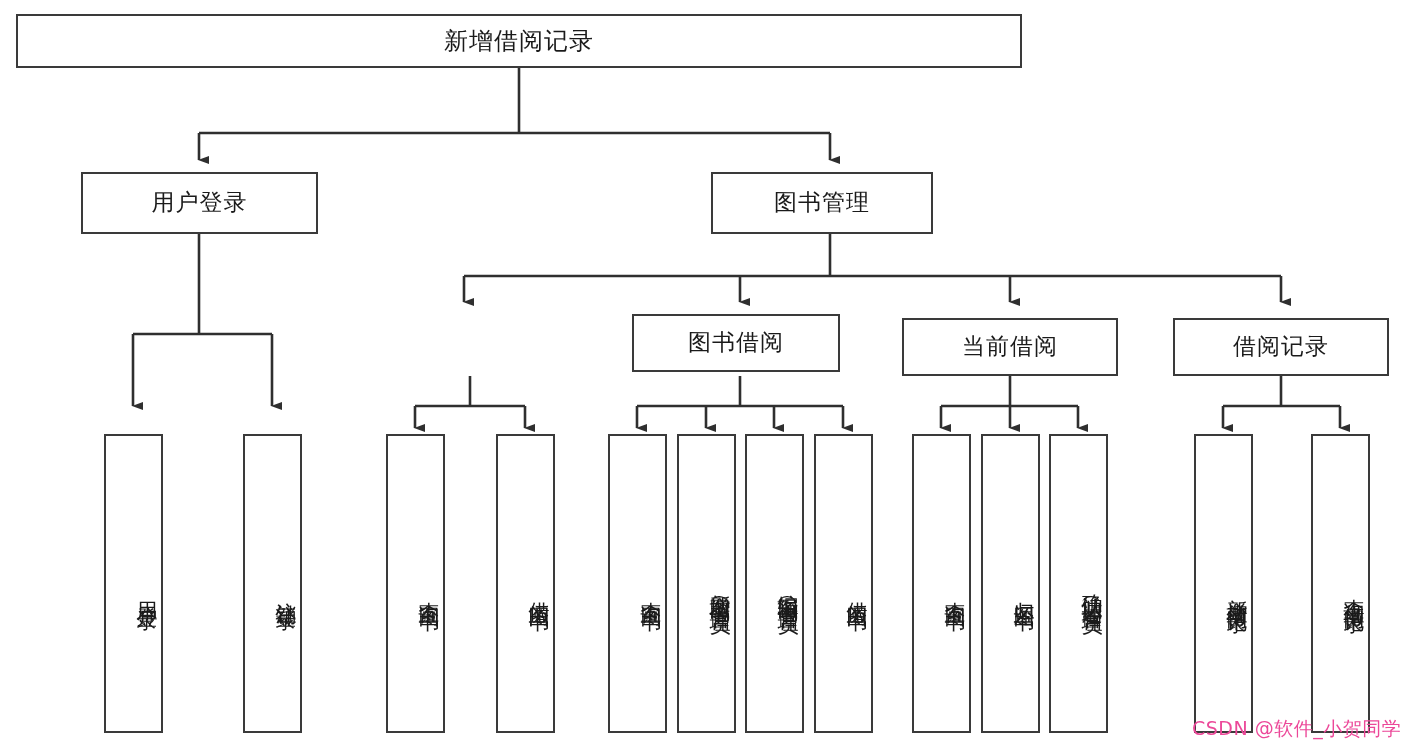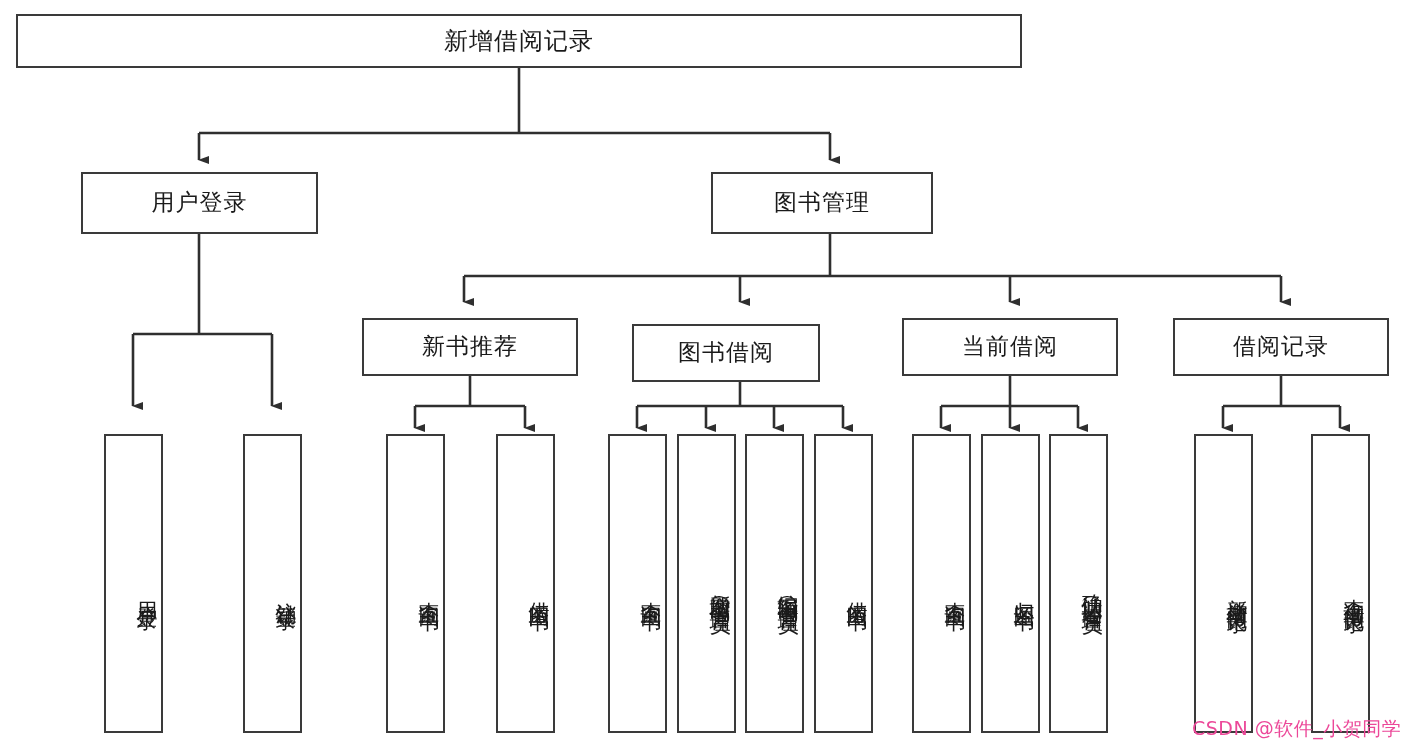--- a/index.html
+++ b/index.html
@@ -125,24 +125,21 @@
     <span>新增借阅记录</span>
   </div>
 
   <div class="node-box horiz" style="left:81px; top:172px; width:237px; height:62px;">
     <span>用户登录</span>
   </div>
   <div class="node-box horiz" style="left:711px; top:172px; width:222px; height:62px;">
     <span>图书管理</span>
   </div>
 
-  <div class="node-box horiz" style="left:362px; top:318px; width:216px; height:58px;">
-    <span>新书推荐</span>
-  </div>
-  <div class="node-box horiz" style="left:632px; top:324px; width:188px; height:58px;text-align:right;">
+  <div class="node-box horiz" style="left:632px; top:314px; width:208px; height:58px;text-align:right;">
     <span>图书借阅</span>
   </div>
   <div class="node-box horiz" style="left:902px; top:318px; width:216px; height:58px;">
     <span>当前借阅</span>
   </div>
   <div class="node-box horiz" style="left:1173px; top:318px; width:216px; height:58px;">
     <span>借阅记录</span>
   </div>
 
   <div class="node-box vert" style="left:104px; top:434px; width:59px; height:299px;">

